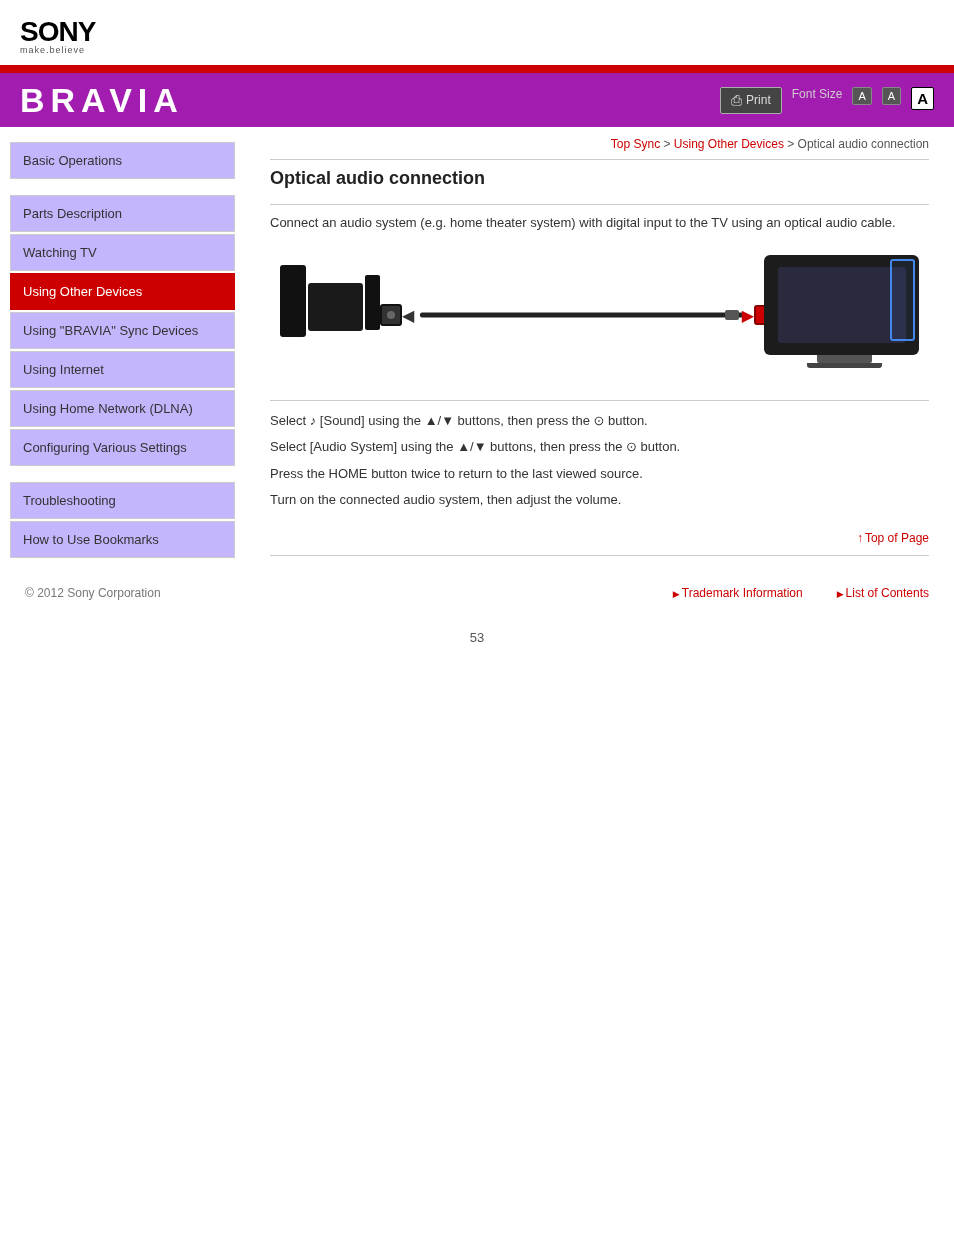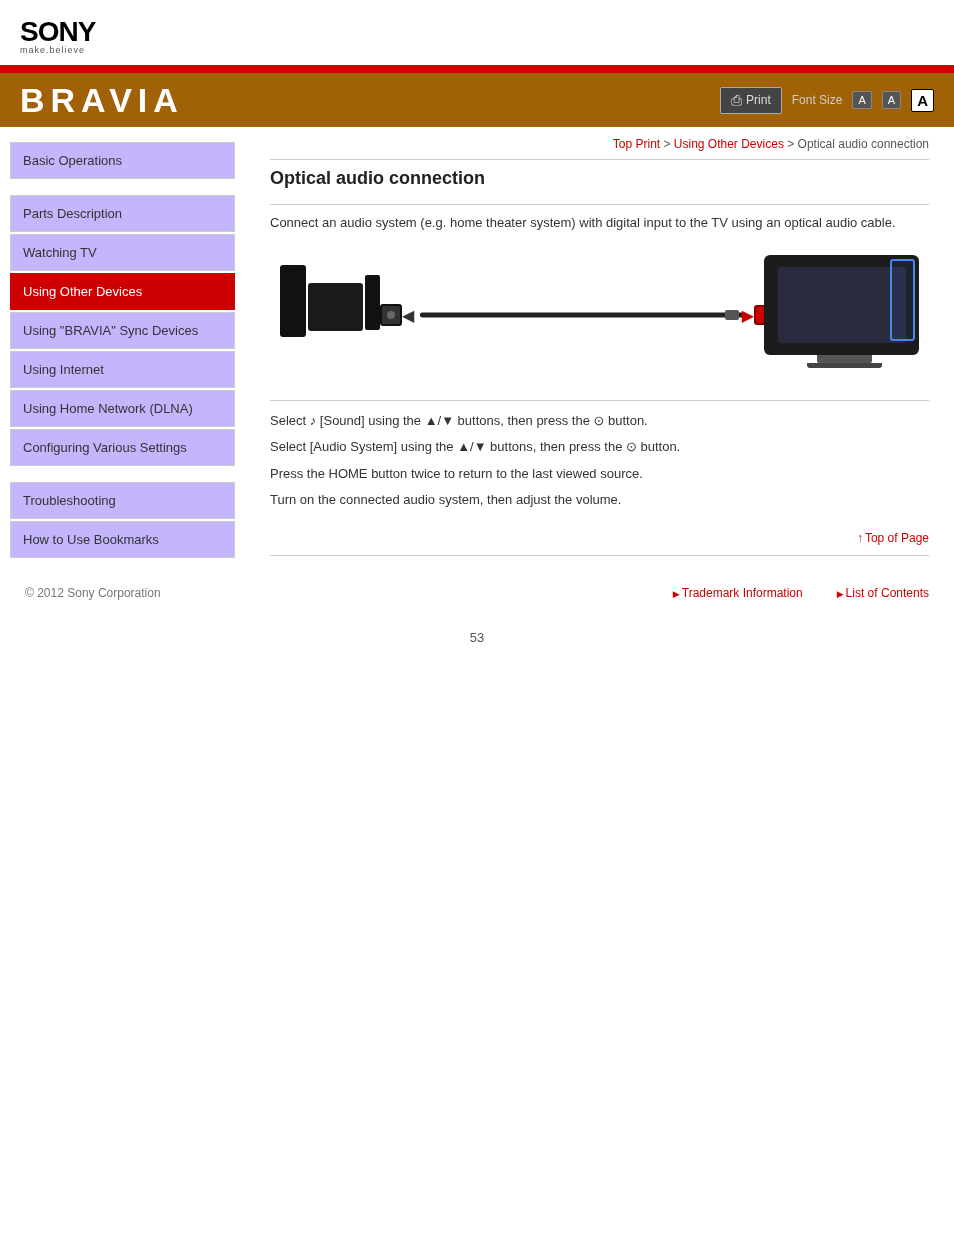--- a/index.html
+++ b/index.html
@@ -36,38 +36,38 @@
 
     
     .red-bar {
       height: 8px;
       background: #cc0000;
       width: 100%;
     }
 
     
     .header-band {
-      background: #a16207;
+      background: #a21caf;
       display: flex;
       align-items: center;
       justify-content: space-between;
       padding: 0 20px;
       height: 54px;
     }
     .bravia-title {
       font-size: 34px;
       font-weight: bold;
       color: #fff;
       letter-spacing: 6px;
       font-family: Arial, sans-serif;
       text-transform: uppercase;
     }
     .header-controls {
       display: flex;
-      align-items: center;
+      align-items: flex-start;
       gap: 10px;
     }
     .print-btn {
       border: 1px solid #aaa;
       background: #444;
       color: #ddd;
       padding: 4px 10px;
       font-size: 12px;
       cursor: pointer;
       display: flex;
@@ -285,21 +285,21 @@
     <a class="sidebar-item">Using Home Network (DLNA)</a>
     <a class="sidebar-item">Configuring Various Settings</a>
     <div class="sidebar-divider"></div>
     <a class="sidebar-item">Troubleshooting</a>
     <a class="sidebar-item">How to Use Bookmarks</a>
   </nav>
 
   <div class="content-area">
 
     <div class="breadcrumb">
-      <a>Top Print</a><span> &gt; </span><a>Using Other Devices</a><span> &gt; </span><span>Optical audio connection</span>
+      <a>Top Sync</a><span> &gt; </span><a>Using Other Devices</a><span> &gt; </span><span>Optical audio connection</span>
     </div>
 
     <hr class="divider">
 
     <div class="page-title-section">
       <div class="page-title">Optical audio connection</div>
     </div>
 
     <hr class="divider">
 

